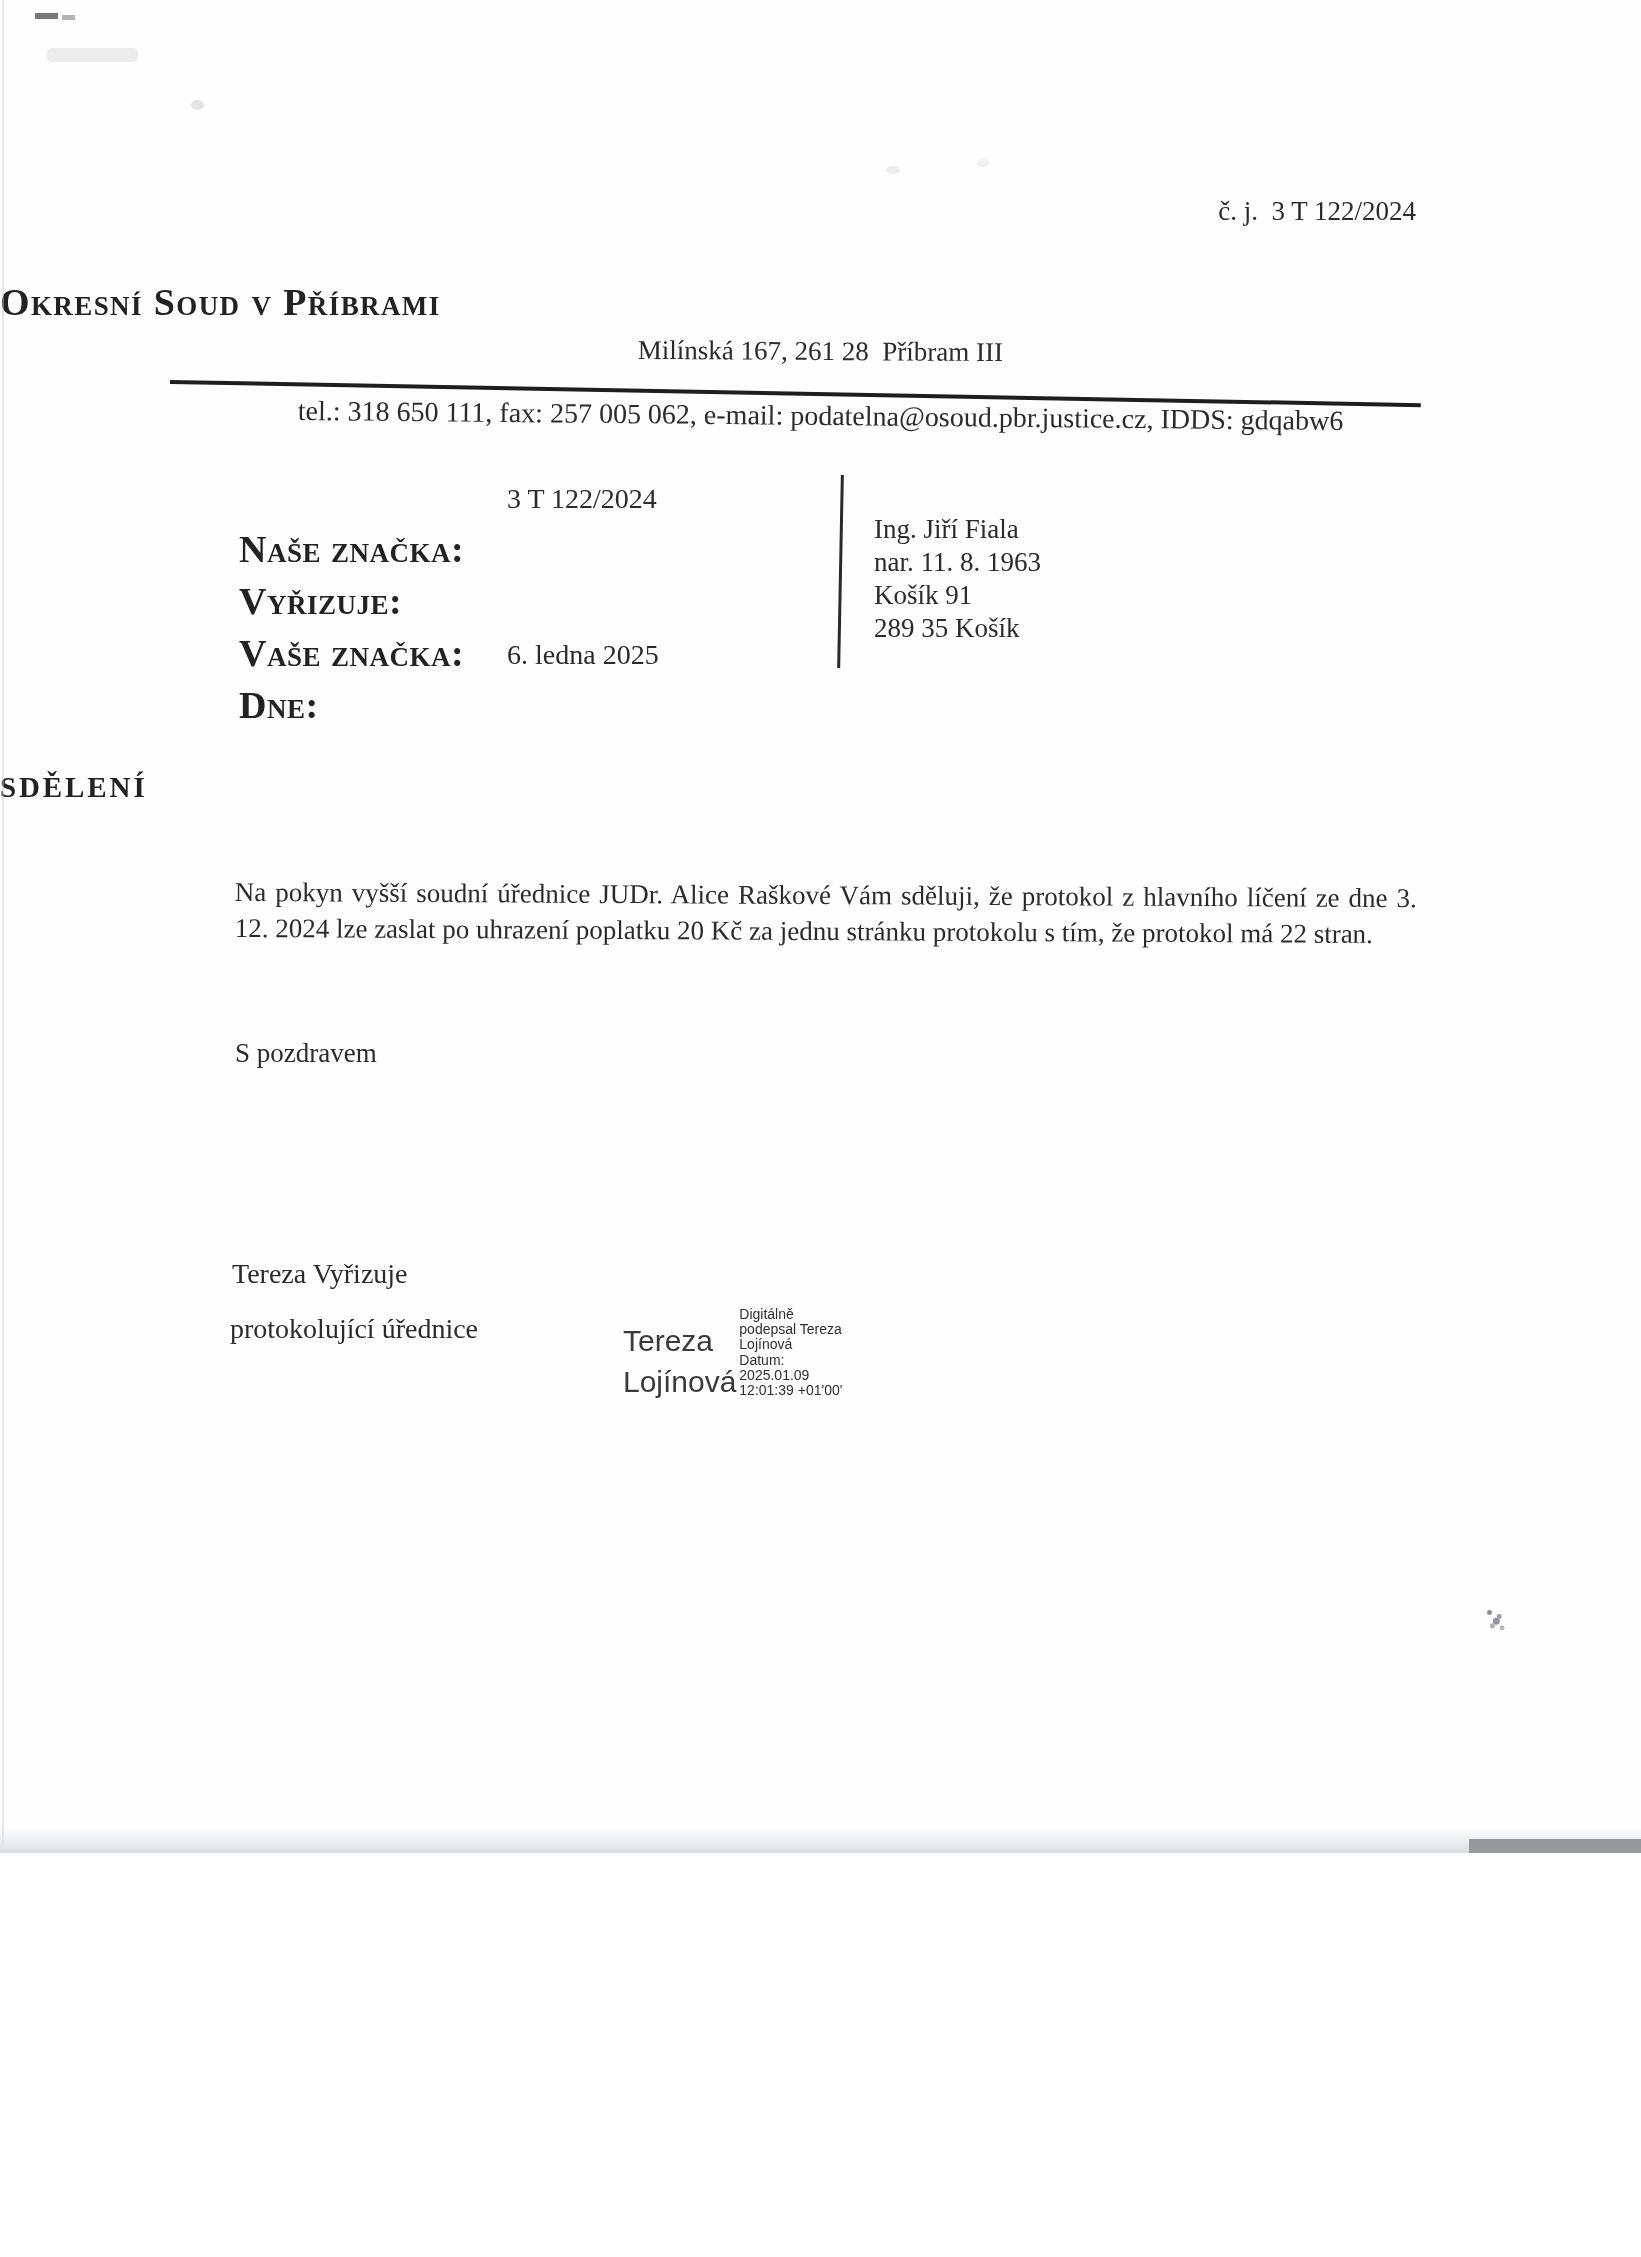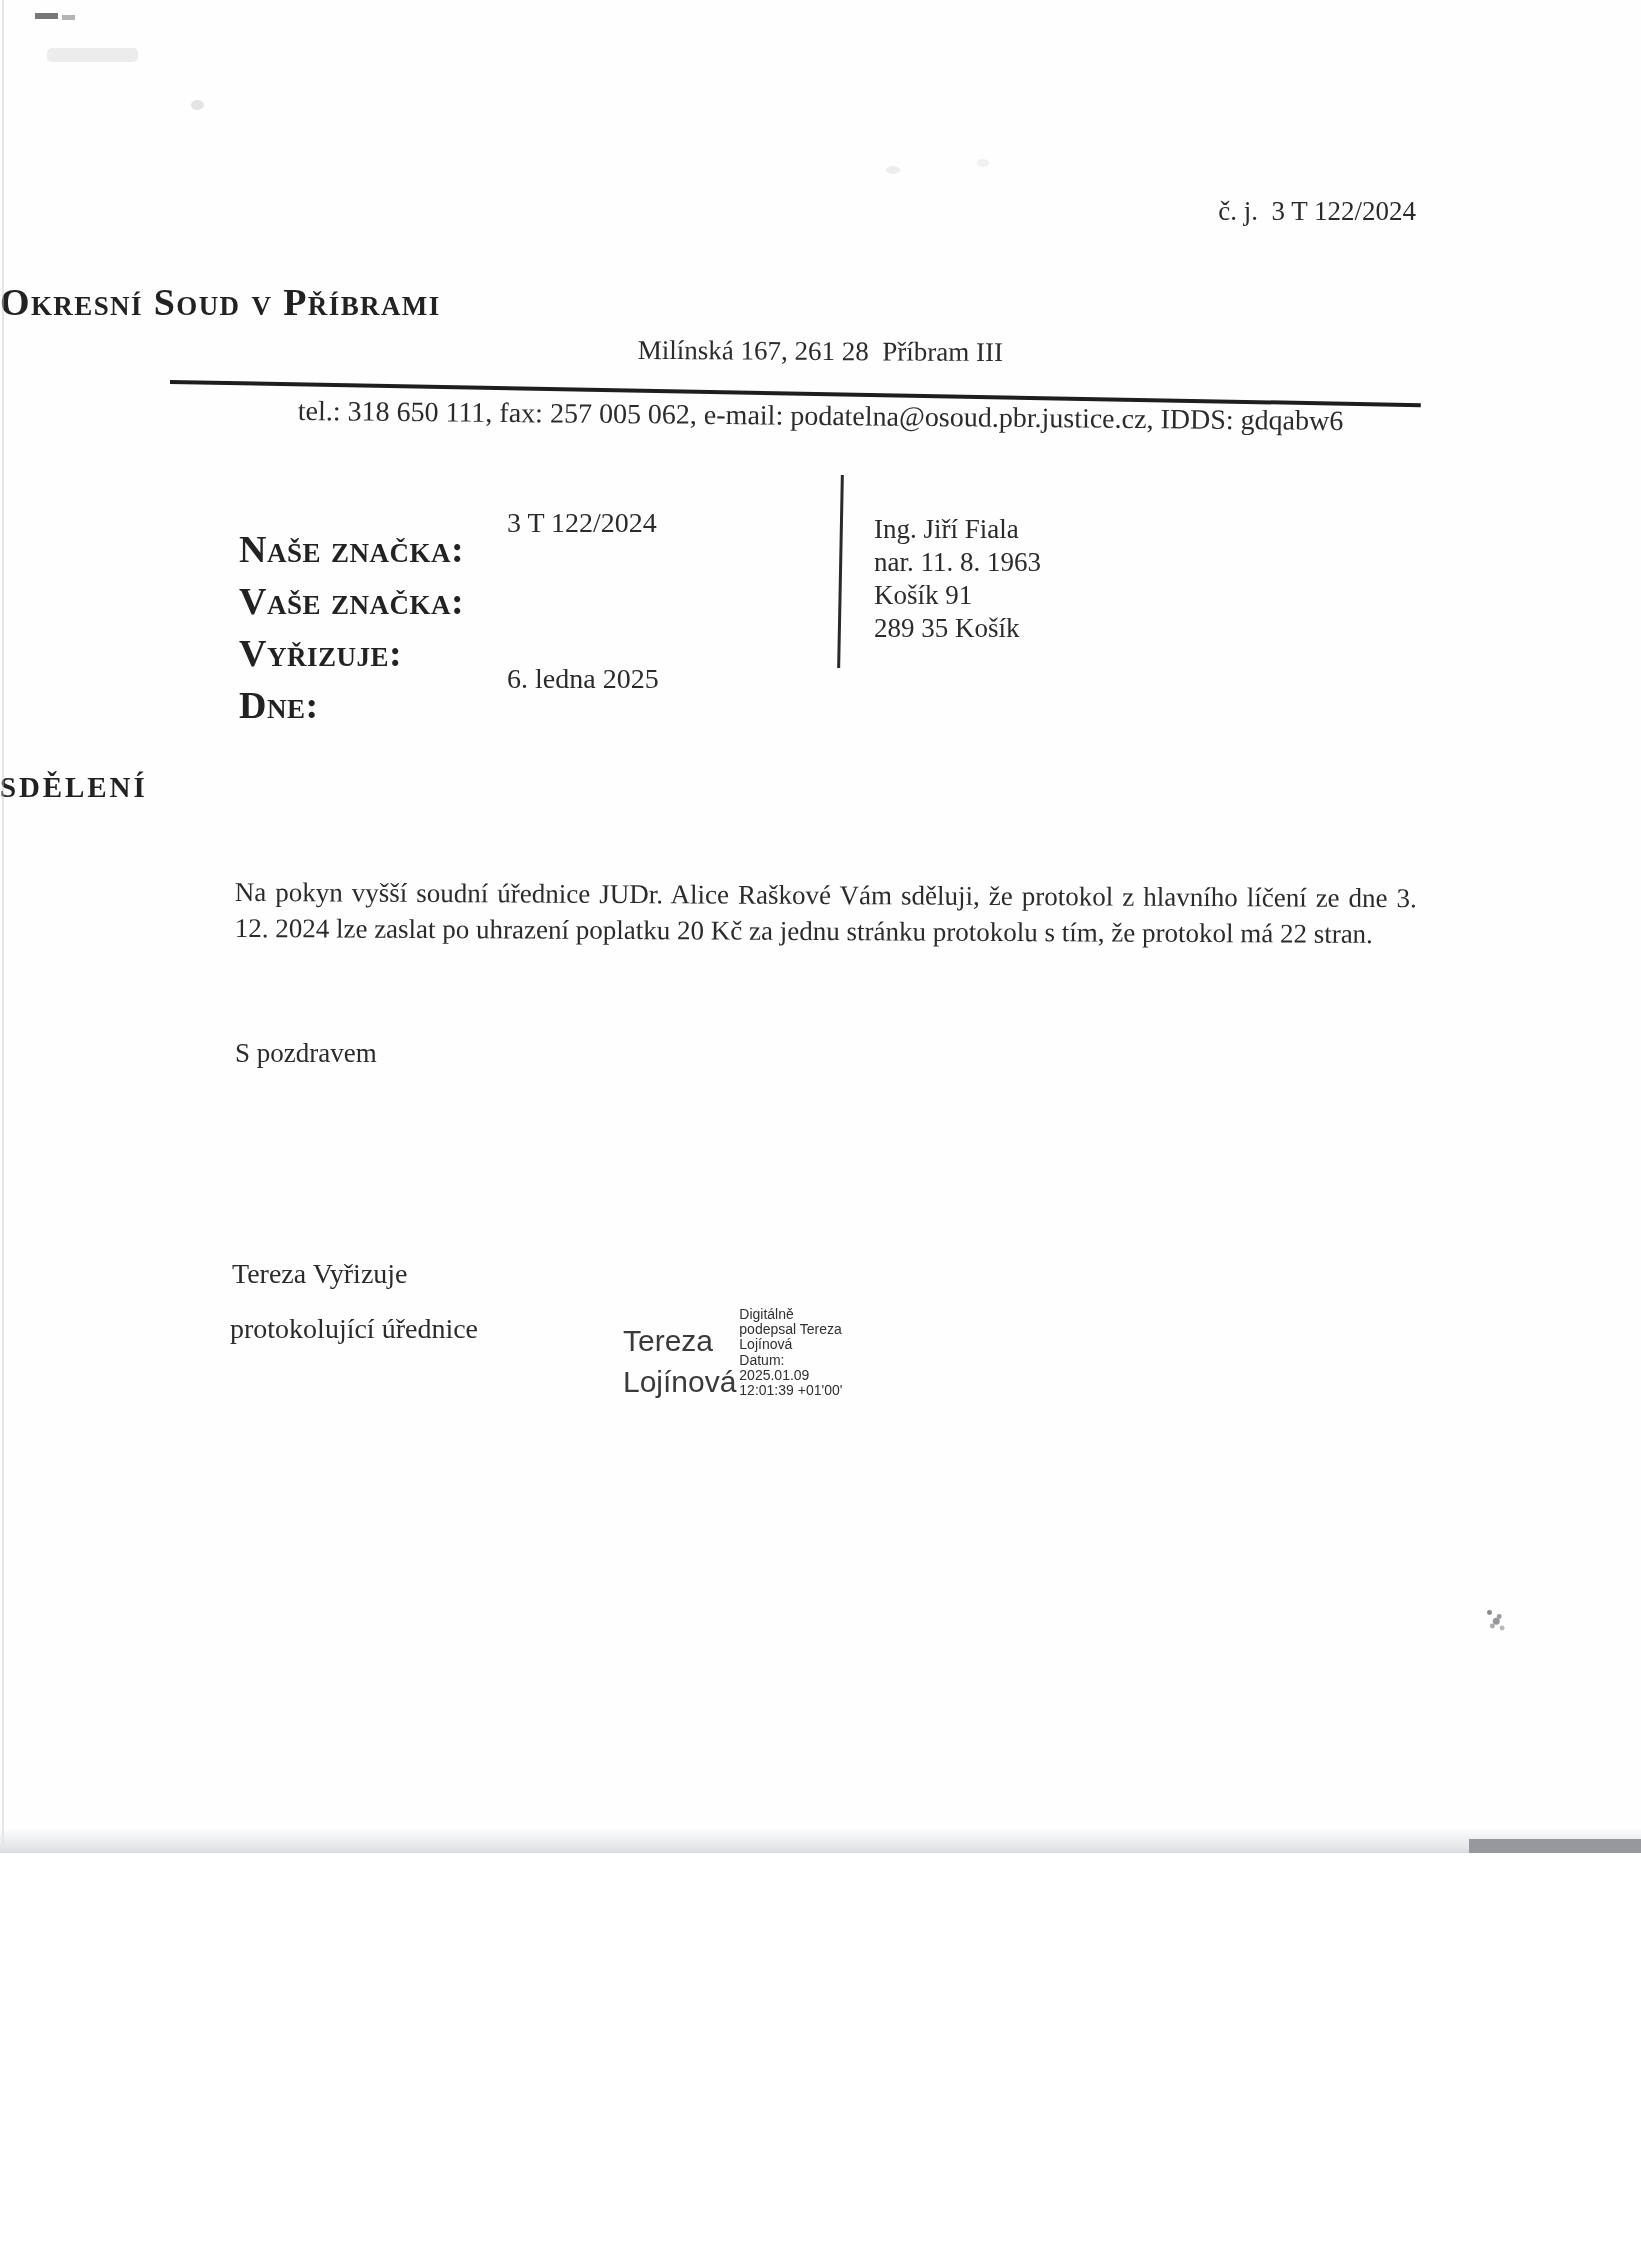--- a/index.html
+++ b/index.html
@@ -36,21 +36,21 @@
     text-align:center; font-size:28px; color:#2b2b2b;
     transform:rotate(0.55deg);
   }
   
   .ref-block { position:absolute; top:483px; left:239px; width:599px; }
   .ref-row { display:flex; height:52px; align-items:flex-start; }
   .ref-label {
     flex:0 0 268px; font-weight:bold; font-variant:small-caps;
     font-size:38px; letter-spacing:0.5px; color:#222;margin-top:44px;
   }
-  .ref-value { font-size:28px; color:#2b2b2b;margin-top:24px; }
+  .ref-value { font-size:28px; color:#2b2b2b; }
   .v-divider {
     position:absolute; top:475px; left:839px; width:2.9px; height:193px;
     background:#2a2a2a; transform:rotate(1.1deg);
   }
   .recipient {
     position:absolute; top:513px; left:874px;
     font-size:27px; line-height:33px; color:#2b2b2b;
   }
   
   .subject-title {
@@ -106,25 +106,25 @@
   <div class="court-address">Milínská 167, 261 28  Příbram III</div>
   <div class="header-rule"></div>
   <div class="contact-line">tel.: 318 650 111, fax: 257 005 062, e-mail: podatelna@osoud.pbr.justice.cz, IDDS: gdqabw6</div>
 
   <div class="ref-block">
     <div class="ref-row">
       <span class="ref-label">Naše značka:</span>
       <span class="ref-value">3 T 122/2024</span>
     </div>
     <div class="ref-row">
-      <span class="ref-label">Vaše značka:</span>
+      <span class="ref-label">Vyřizuje:</span>
       <span class="ref-value"></span>
     </div>
     <div class="ref-row">
-      <span class="ref-label">Vyřizuje:</span>
+      <span class="ref-label">Vaše značka:</span>
       <span class="ref-value"></span>
     </div>
     <div class="ref-row">
       <span class="ref-label">Dne:</span>
       <span class="ref-value">6. ledna 2025</span>
     </div>
   </div>
 
   <div class="v-divider"></div>
 

